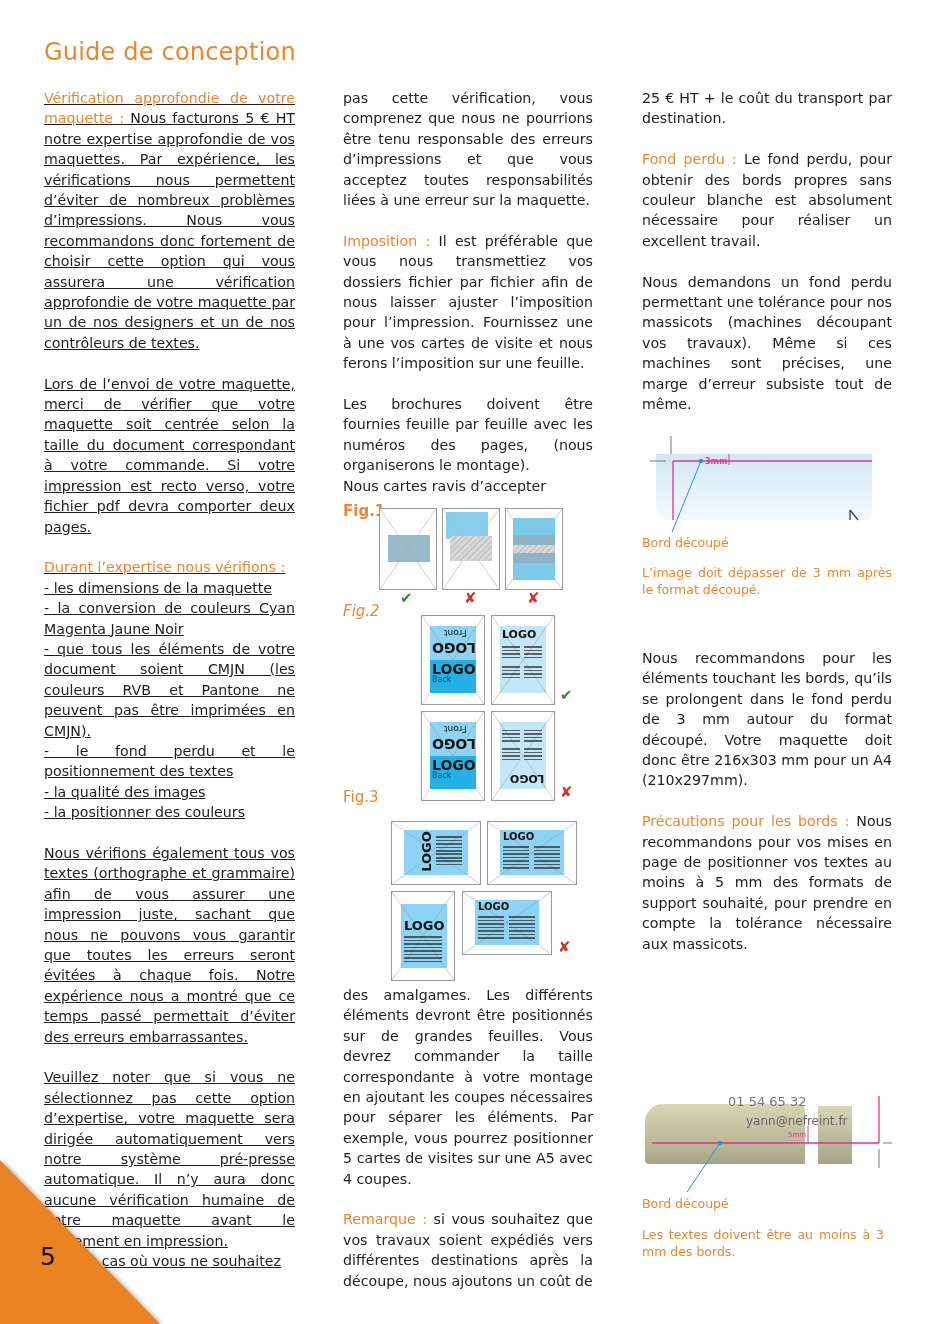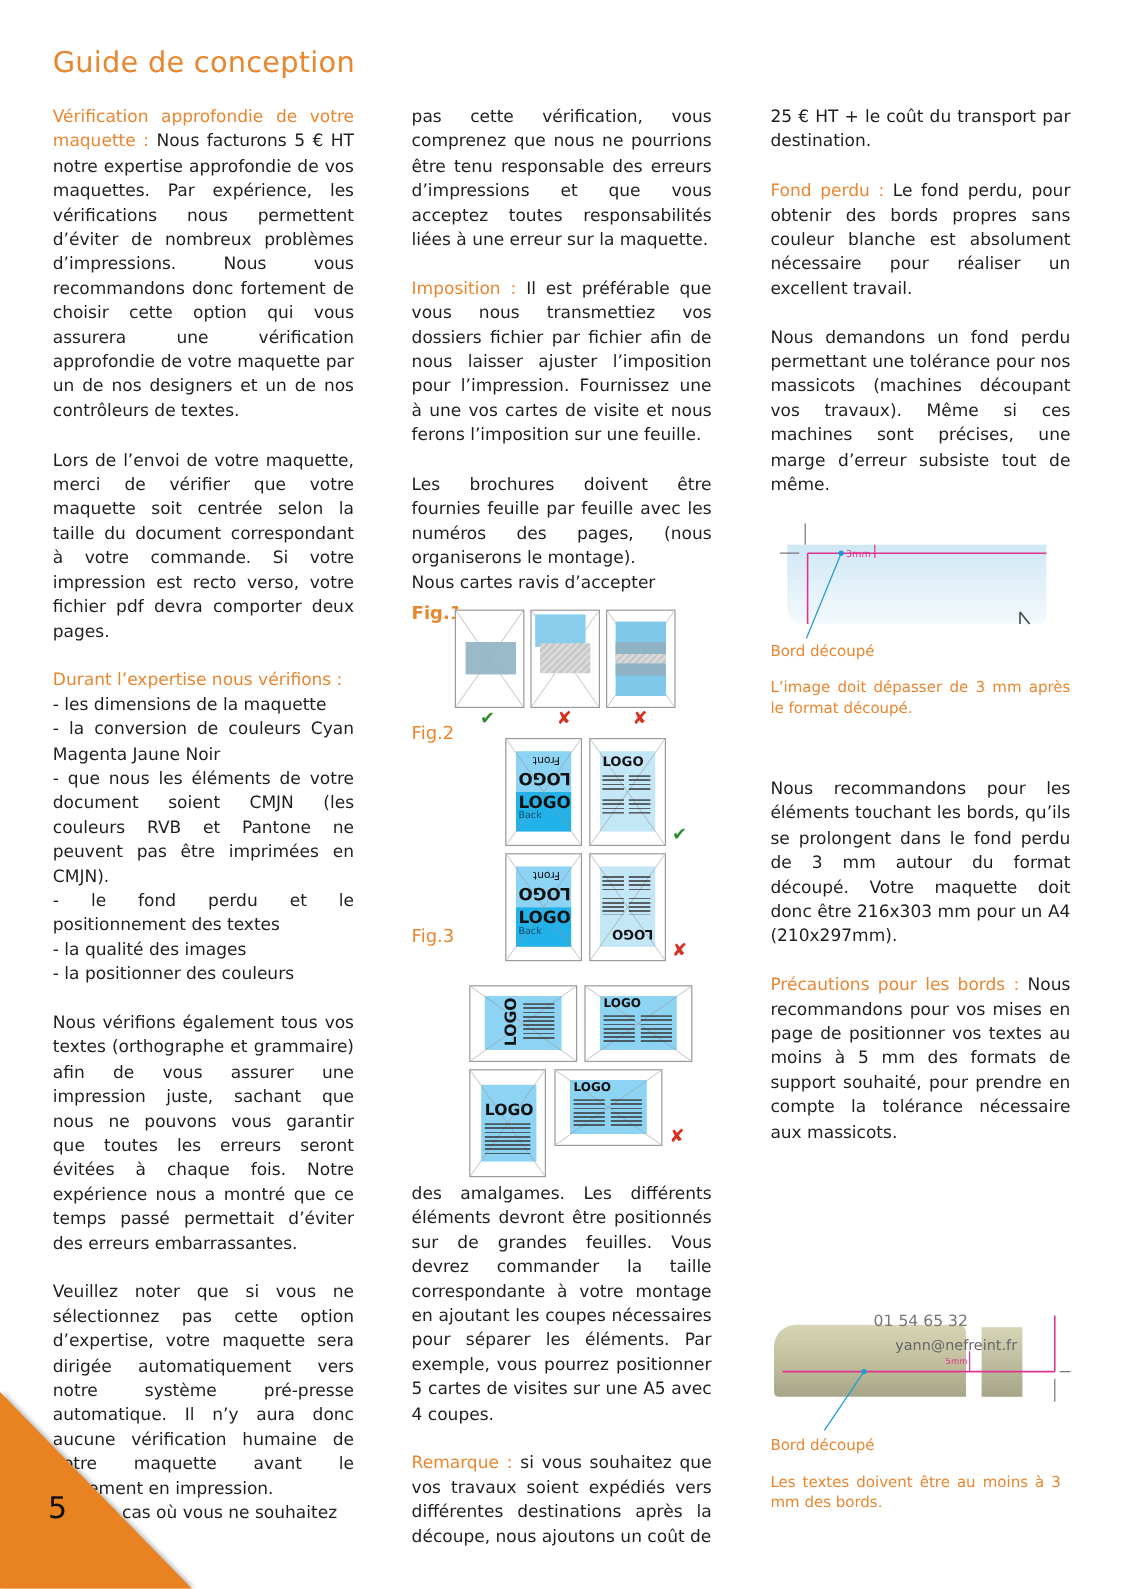--- a/index.html
+++ b/index.html
@@ -15,21 +15,21 @@
     margin: 0;
   }
   .col {
     position: absolute; width: 251px;
     font-size: 14.2px; line-height: 20.4px;
     text-align: justify;
   }
   .col p { margin: 0 0 20.4px 0; }
   .col p.nogap { margin-bottom: 0; }
   .hl { color: #e98630; }
-  #col1 { left: 44px; top: 88px; }
+  #col1 { left: 44px; top: 88px; text-decoration: underline; }
   #col2 { left: 343px; top: 88px; width: 250px; }
   #col3 { left: 642px; top: 88px; width: 250px; }
 
   .fig-label { position: absolute; color: #e98630; font-size: 15px; }
   .sheet {
     position: absolute; background: #fff; border: 1px solid #9a9a9a; overflow: hidden;
   }
   .sheet svg { position: absolute; left: 0; top: 0; }
   .mark-ok { position: absolute; color: #2e8b2e; font-size: 15px; font-weight: bold; }
   .mark-ko { position: absolute; color: #d6301f; font-size: 15px; font-weight: bold; }
@@ -52,21 +52,21 @@
 
 <h1 class="title">Guide de conception</h1>
 
 <div class="col" id="col1">
   <p><span class="hl">Vérification approfondie de votre maquette :</span><span> Nous facturons 5 € HT notre expertise approfondie de vos maquettes. Par expérience, les vérifications nous permettent d’éviter de nombreux problèmes d’impressions. Nous vous recommandons donc fortement de choisir cette option qui vous assurera une vérification approfondie de votre maquette par un de nos designers et un de nos contrôleurs de textes.</span></p>
   <p>Lors de l’envoi de votre maquette, merci de vérifier que votre maquette soit centrée selon la taille du document correspondant à votre commande. Si votre impression est recto verso, votre fichier pdf devra comporter deux pages.</p>
   <div style="margin-bottom:20.4px">
     <div class="hl">Durant l’expertise nous vérifions :</div>
     <div>- les dimensions de la maquette</div>
     <div>- la conversion de couleurs Cyan Magenta Jaune Noir</div>
-    <div>- que nous les éléments de votre document soient CMJN (les couleurs RVB et Pantone ne peuvent pas être imprimées en CMJN).</div>
+    <div>- que tous les éléments de votre document soient CMJN (les couleurs RVB et Pantone ne peuvent pas être imprimées en CMJN).</div>
     <div>- le fond perdu et le positionnement des textes</div>
     <div>- la qualité des images</div>
     <div>- la positionner des couleurs</div>
   </div>
   <p>Nous vérifions également tous vos textes (orthographe et grammaire) afin de vous assurer une impression juste, sachant que nous ne pouvons vous garantir que toutes les erreurs seront évitées à chaque fois. Notre expérience nous a montré que ce temps passé permettait d’éviter des erreurs embarrassantes.</p>
   <p class="nogap">Veuillez noter que si vous ne sélectionnez pas cette option d’expertise, votre maquette sera dirigée automatiquement vers notre système pré-presse automatique. Il n’y aura donc aucune vérification humaine de votre maquette avant le lancement en impression.</p>
   <p class="nogap">Dans le cas où vous ne souhaitez</p>
 </div>
 
 <div class="col" id="col2">
@@ -105,21 +105,21 @@
     </svg>
   <div style="position:absolute; left:7px; top:9px; width:42px; height:62px; background:#7ec8ea;"></div>
   <div style="position:absolute; left:7px; top:26px; width:42px; height:10px; background:#8fb2c4;"></div>
   <div style="position:absolute; left:7px; top:36px; width:42px; height:8px; background:repeating-linear-gradient(135deg,#c8c8c8 0 2px,#dadada 2px 4px);"></div>
   <div style="position:absolute; left:7px; top:44px; width:42px; height:10px; background:#8fb2c4;"></div>
 </div>
 <span class="mark-ok" style="left:400px; top:589px;">✔</span>
 <span class="mark-ko" style="left:464px; top:589px;">✘</span>
 <span class="mark-ko" style="left:527px; top:589px;">✘</span>
 
-<div class="fig-label" style="left:343px; top:602px;">Fig.2</div>
+<div class="fig-label" style="left:343px; top:602px;font-style:italic;">Fig.2</div>
 
 <div class="sheet" style="left:421px; top:615px; width:62px; height:88px;">
   <div style="position:absolute; left:8px; top:10px; width:46px; height:34px; background:#8dd3f3;"></div>
   <div style="position:absolute; left:8px; top:44px; width:46px; height:33px; background:#22b1e8;"></div>
   <svg width="62" height="88">
       <line x1="0" y1="0" x2="62" y2="88" stroke="#999" stroke-width=".5"></line>
       <line x1="62" y1="0" x2="0" y2="88" stroke="#999" stroke-width=".5"></line>
     </svg>
   <div class="logo-txt" style="left:10px; top:24px; font-size:14px; transform:rotate(180deg);">LOGO</div>
   <div class="logo-txt" style="left:22px; top:12px; font-size:9px; font-weight:normal; transform:rotate(180deg);">Front</div>
@@ -159,21 +159,21 @@
       <line x1="62" y1="0" x2="0" y2="88" stroke="#999" stroke-width=".5"></line>
     </svg>
   <div class="lines" style="left:10px; top:18px; width:18px; height:12px;"></div>
   <div class="lines" style="left:32px; top:18px; width:18px; height:12px;"></div>
   <div class="lines" style="left:10px; top:36px; width:18px; height:14px;"></div>
   <div class="lines" style="left:32px; top:36px; width:18px; height:14px;"></div>
   <div class="logo-txt" style="left:18px; top:60px; font-size:11px; transform:rotate(180deg);">LOGO</div>
 </div>
 <span class="mark-ko" style="left:560px; top:783px;">✘</span>
 
-<div class="fig-label" style="left:343px; top:771px;">Fig.3</div>
+<div class="fig-label" style="left:343px; top:788px;">Fig.3</div>
 
 <div class="sheet" style="left:391px; top:821px; width:88px; height:62px;">
   <div style="position:absolute; left:12px; top:8px; width:64px; height:45px; background:#8dd3f3;"></div>
   <svg width="88" height="62">
       <line x1="0" y1="0" x2="88" y2="62" stroke="#999" stroke-width=".5"></line>
       <line x1="88" y1="0" x2="0" y2="62" stroke="#999" stroke-width=".5"></line>
     </svg>
   <div class="logo-txt" style="left:14px; top:22px; font-size:13px; transform:rotate(-90deg);">LOGO</div>
   <div class="lines" style="left:44px; top:14px; width:26px; height:30px;"></div>
 </div>
@@ -219,21 +219,21 @@
   <svg width="240" height="110" style="position:absolute;left:0;top:0">
     <line x1="29" y1="4" x2="29" y2="22" stroke="#777" stroke-width="1"></line>
     <line x1="8" y1="29" x2="24" y2="29" stroke="#777" stroke-width="1"></line>
     <line x1="31" y1="29" x2="230" y2="29" stroke="#e0328f" stroke-width="1.3"></line>
     <line x1="31" y1="29" x2="31" y2="88" stroke="#e0328f" stroke-width="1.3"></line>
     <line x1="87" y1="22" x2="87" y2="33" stroke="#e0328f" stroke-width="1"></line>
     <circle cx="59" cy="29" r="2.2" fill="#1a9ad6"></circle>
     <line x1="59" y1="29" x2="30" y2="100" stroke="#1a9ad6" stroke-width="1"></line>
     <path d="M208 78 L208 88 M208 78 L216 88" stroke="#444" stroke-width="1.3" fill="none"></path>
   </svg>
-  <span style="position:absolute; left:63px; top:25px; font-size:8px; color:#e0328f;">3mm</span>
+  <span style="position:absolute; left:63px; top:25px; font-size:8px; color:#e0328f;font-weight:bold;">3mm</span>
 </div>
 <div class="caption" style="left:642px; top:534px;">Bord découpé</div>
 <div class="caption" style="left:642px; top:564px; width:250px; text-align:justify;">L’image doit dépasser de 3 mm après le format découpé.</div>
 
 <div class="col" style="left:642px; top:648px; width:250px;">
   <p>Nous recommandons pour les éléments touchant les bords, qu’ils se prolongent dans le fond perdu de 3 mm autour du format découpé. Votre maquette doit donc être 216x303 mm pour un A4 (210x297mm).</p>
   <p><span class="hl">Précautions pour les bords :</span><span> Nous recommandons pour vos mises en page de positionner vos textes au moins à 5 mm des formats de support souhaité, pour prendre en compte la tolérance nécessaire aux massicots.</span></p>
 </div>
 
 <div class="bleed" style="left:642px; top:1096px; width:250px; height:100px;">

